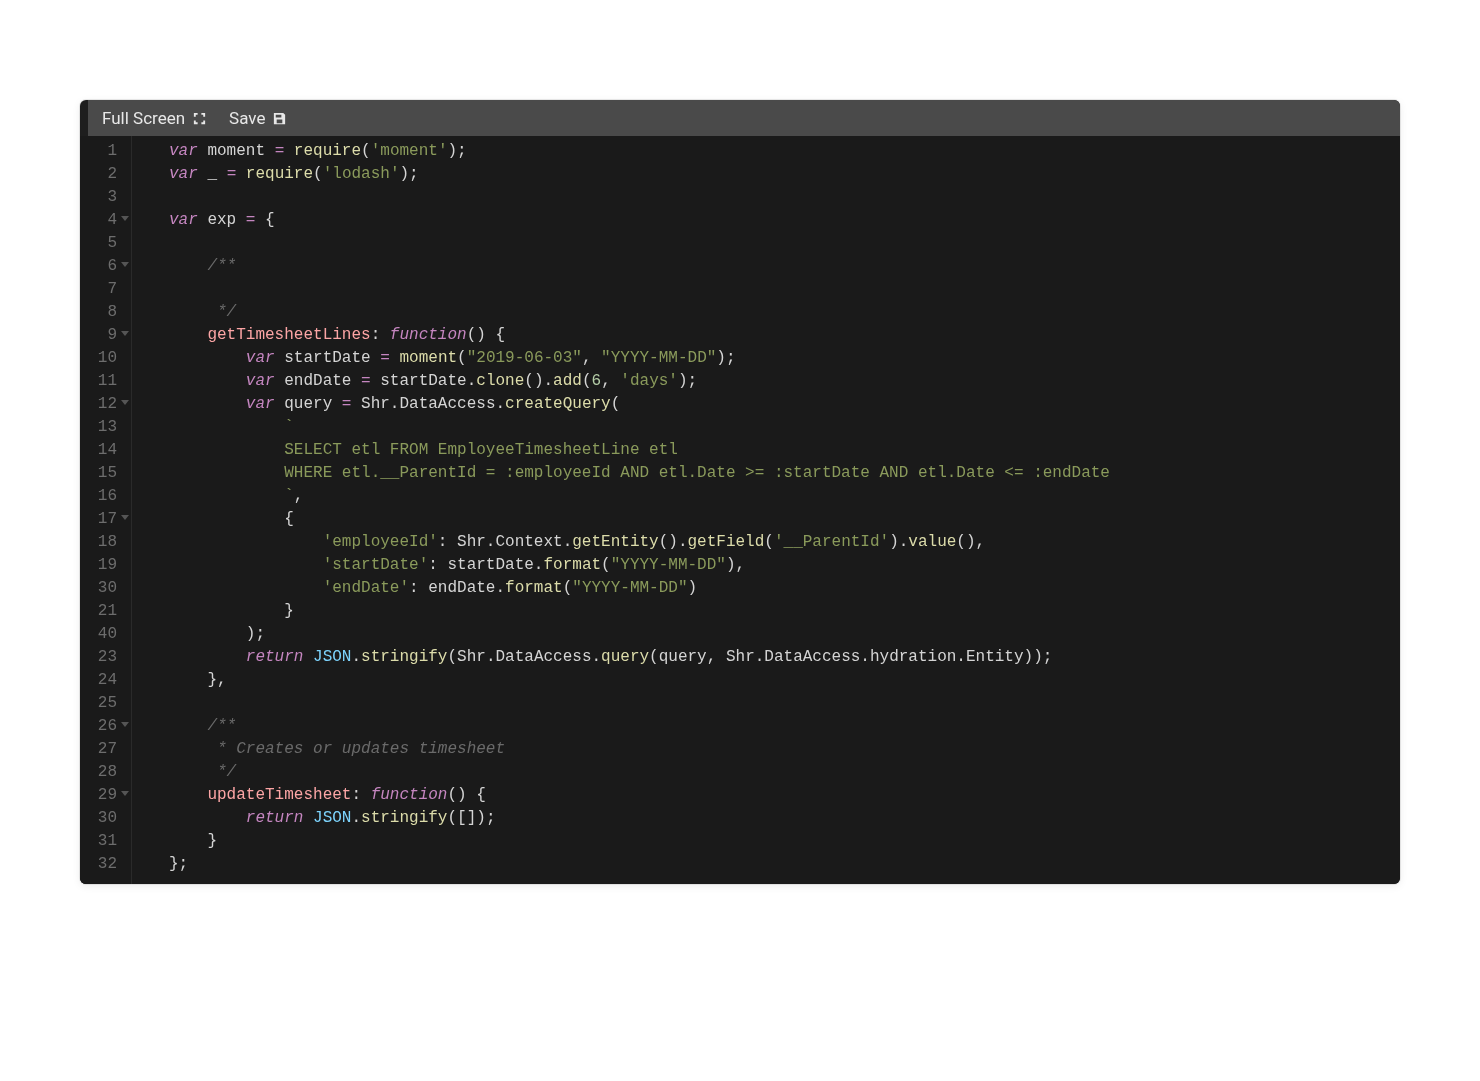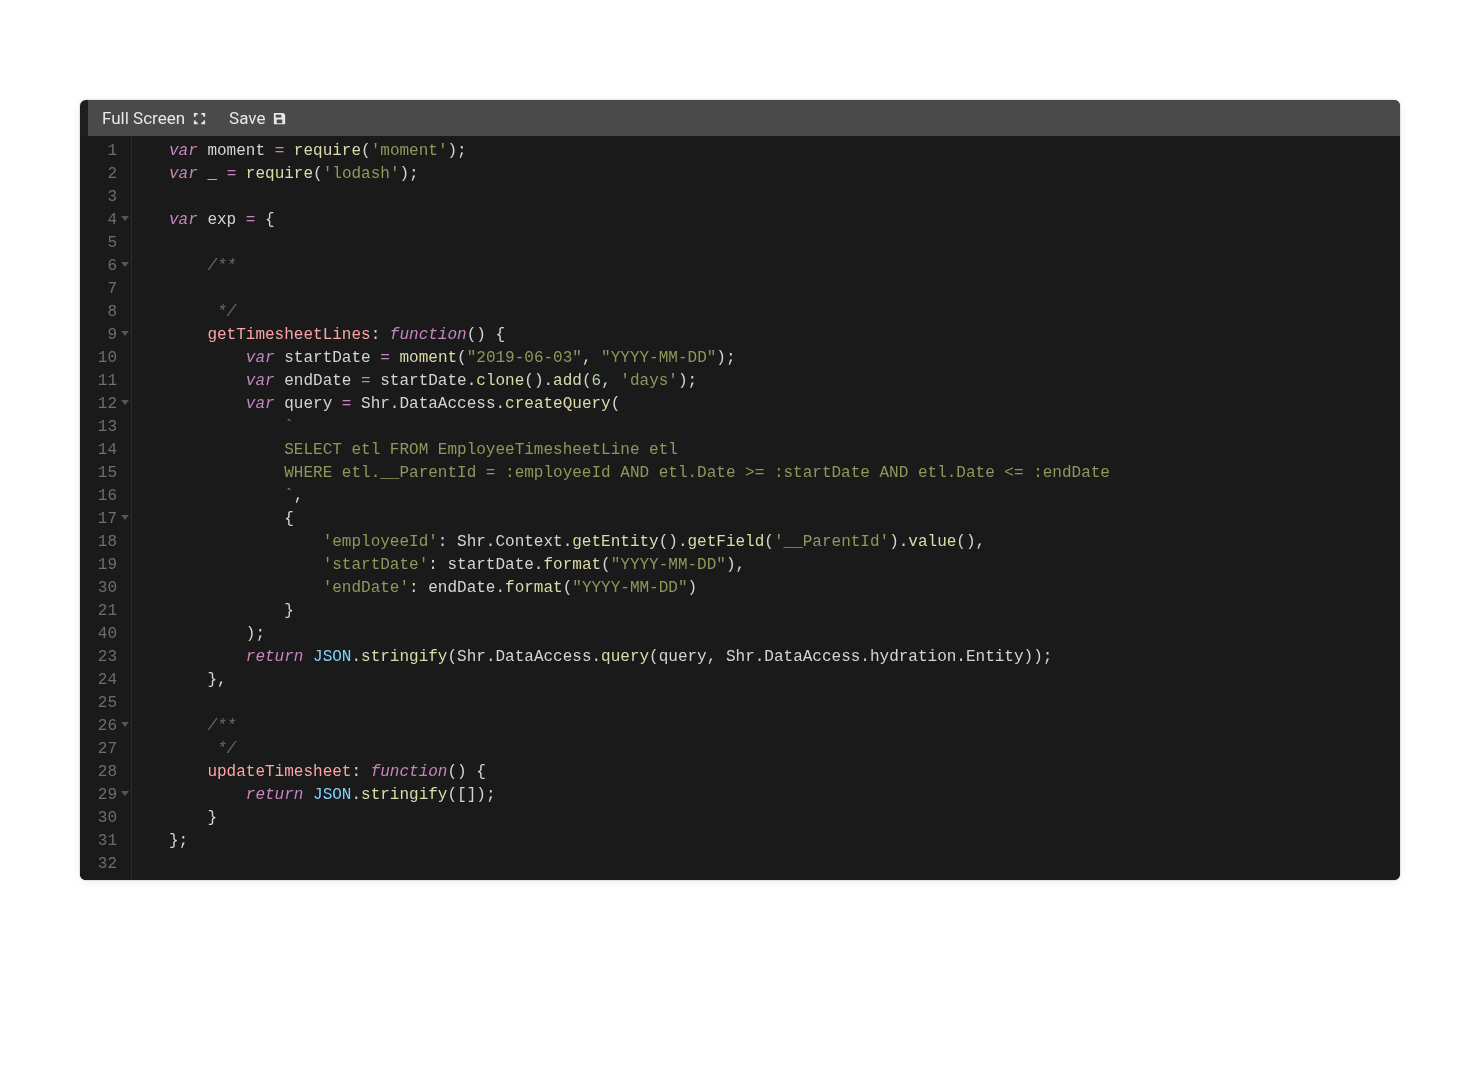--- a/index.html
+++ b/index.html
@@ -169,20 +169,21 @@
         <div class="code-line"><span class="tok-plain">            </span><span class="tok-punct">{</span></div>
         <div class="code-line"><span class="tok-plain">                </span><span class="tok-str">'employeeId'</span><span class="tok-punct">: Shr.Context.</span><span class="tok-fn">getEntity</span><span class="tok-punct">().</span><span class="tok-fn">getField</span><span class="tok-punct">(</span><span class="tok-str">'__ParentId'</span><span class="tok-punct">).</span><span class="tok-fn">value</span><span class="tok-punct">(),</span></div>
         <div class="code-line"><span class="tok-plain">                </span><span class="tok-str">'startDate'</span><span class="tok-punct">: startDate.</span><span class="tok-fn">format</span><span class="tok-punct">(</span><span class="tok-str">"YYYY-MM-DD"</span><span class="tok-punct">),</span></div>
         <div class="code-line"><span class="tok-plain">                </span><span class="tok-str">'endDate'</span><span class="tok-punct">: endDate.</span><span class="tok-fn">format</span><span class="tok-punct">(</span><span class="tok-str">"YYYY-MM-DD"</span><span class="tok-punct">)</span></div>
         <div class="code-line"><span class="tok-plain">            </span><span class="tok-punct">}</span></div>
         <div class="code-line"><span class="tok-plain">        </span><span class="tok-punct">);</span></div>
         <div class="code-line"><span class="tok-plain">        </span><span class="tok-kw">return</span><span class="tok-plain"> </span><span class="tok-type">JSON</span><span class="tok-punct">.</span><span class="tok-fn">stringify</span><span class="tok-punct">(Shr.DataAccess.</span><span class="tok-fn">query</span><span class="tok-punct">(query, Shr.DataAccess.hydration.Entity));</span></div>
         <div class="code-line"><span class="tok-plain">    </span><span class="tok-punct">},</span></div>
         <div class="code-line"></div>
         <div class="code-line"><span class="tok-plain">    </span><span class="tok-comment">/**</span></div>
+        <div class="code-line"><span class="tok-plain">    </span><span class="tok-comment"> * Creates or updates timesheet</span></div>
         <div class="code-line"><span class="tok-plain">    </span><span class="tok-comment"> */</span></div>
         <div class="code-line"><span class="tok-plain">    </span><span class="tok-prop">updateTimesheet</span><span class="tok-punct">: </span><span class="tok-kw">function</span><span class="tok-punct">() {</span></div>
         <div class="code-line"><span class="tok-plain">        </span><span class="tok-kw">return</span><span class="tok-plain"> </span><span class="tok-type">JSON</span><span class="tok-punct">.</span><span class="tok-fn">stringify</span><span class="tok-punct">([]);</span></div>
         <div class="code-line"><span class="tok-plain">    </span><span class="tok-punct">}</span></div>
         <div class="code-line"><span class="tok-punct">};</span></div>
       </div>
   </div>
 </div>
 
 </body></html>

